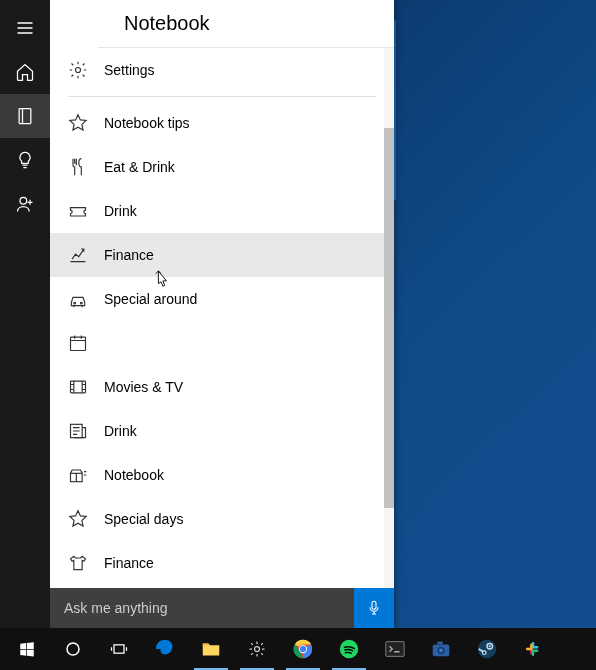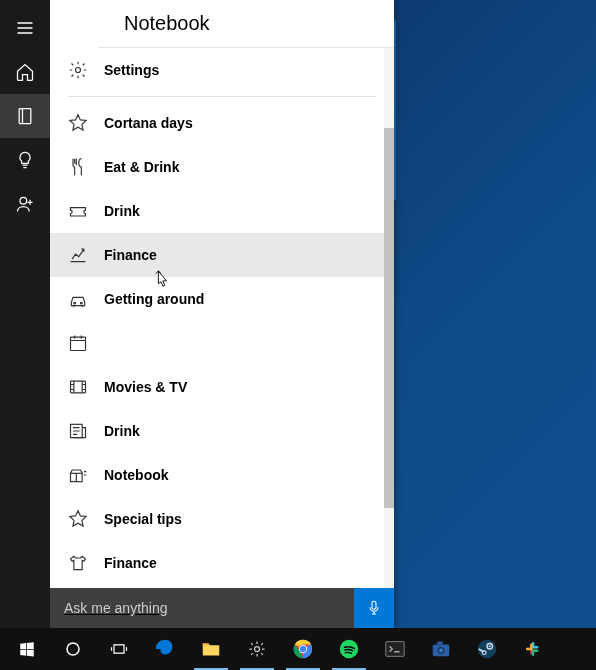--- a/index.html
+++ b/index.html
@@ -63,21 +63,20 @@
     font-size: 20px;
     font-weight: 400;
     color: #000;
     border-bottom: 1px solid #e5e5e5;
     margin-left: 48px;
   }
   .list {
     flex: 1;
     overflow-y: hidden;
     position: relative;
-    font-weight: bold;
   }
   .list-item {
     height: 44px;
     display: flex;
     align-items: center;
     padding: 0 18px;
     gap: 16px;
     color: #000;
     font-size: 14px;
     cursor: pointer;
@@ -103,21 +102,20 @@
     width: 10px;
     background: #c2c2c2;
     top: 80px;
     height: 380px;
   }
   .search-bar {
     height: 40px;
     background: #3f3f3f;
     display: flex;
     align-items: center;
-    text-decoration: underline;
   }
   .search-input {
     flex: 1;
     height: 100%;
     padding: 0 14px;
     color: #ccc;
     font-size: 14px;
     display: flex;
     align-items: center;
   }
@@ -214,21 +212,21 @@
       </div>
 
       <div class="divider"></div>
 
       <div class="list-item">
         <span class="list-icon">
           <svg viewBox="0 0 24 24">
               <path d="M12 2l2.9 6.3 6.9.7-5.1 4.7 1.4 6.8L12 17l-6.1 3.5 1.4-6.8L2.2 9l6.9-.7z"></path>
             </svg>
         </span>
-        <span>Cortana days</span>
+        <span>Notebook tips</span>
       </div>
 
       <div class="list-item">
         <span class="list-icon">
           <svg viewBox="0 0 24 24">
               <path d="M6 2v8a2 2 0 0 0 2 2v10M8 2v6M10 2v8M16 2c-1.5 0-3 1.5-3 5s1.5 5 3 5v10"></path>
             </svg>
         </span>
         <span>Eat &amp; Drink</span>
       </div>
@@ -252,21 +250,21 @@
       </div>
 
       <div class="list-item">
         <span class="list-icon">
           <svg viewBox="0 0 24 24">
               <path d="M4 16l2-6h12l2 6v4H4zM7 20v2M17 20v2"></path>
               <circle cx="8" cy="17" r="1"></circle>
               <circle cx="16" cy="17" r="1"></circle>
             </svg>
         </span>
-        <span>Getting around</span>
+        <span>Special around</span>
       </div>
 
       <div class="list-item">
         <span class="list-icon">
           <svg viewBox="0 0 24 24">
               <rect x="3" y="5" width="18" height="16" rx="1"></rect>
               <path d="M3 9h18M8 3v4M16 3v4"></path>
             </svg>
         </span>
       </div>
@@ -300,21 +298,21 @@
         </span>
         <span>Notebook</span>
       </div>
 
       <div class="list-item">
         <span class="list-icon">
           <svg viewBox="0 0 24 24">
               <path d="M12 2l2.9 6.3 6.9.7-5.1 4.7 1.4 6.8L12 17l-6.1 3.5 1.4-6.8L2.2 9l6.9-.7z"></path>
             </svg>
         </span>
-        <span>Special tips</span>
+        <span>Special days</span>
       </div>
 
       <div class="list-item">
         <span class="list-icon">
           <svg viewBox="0 0 24 24">
               <path d="M7 4l-4 3 2 3 2-1v11h10V9l2 1 2-3-4-3-2 2h-6z"></path>
             </svg>
         </span>
         <span>Finance</span>
       </div>

